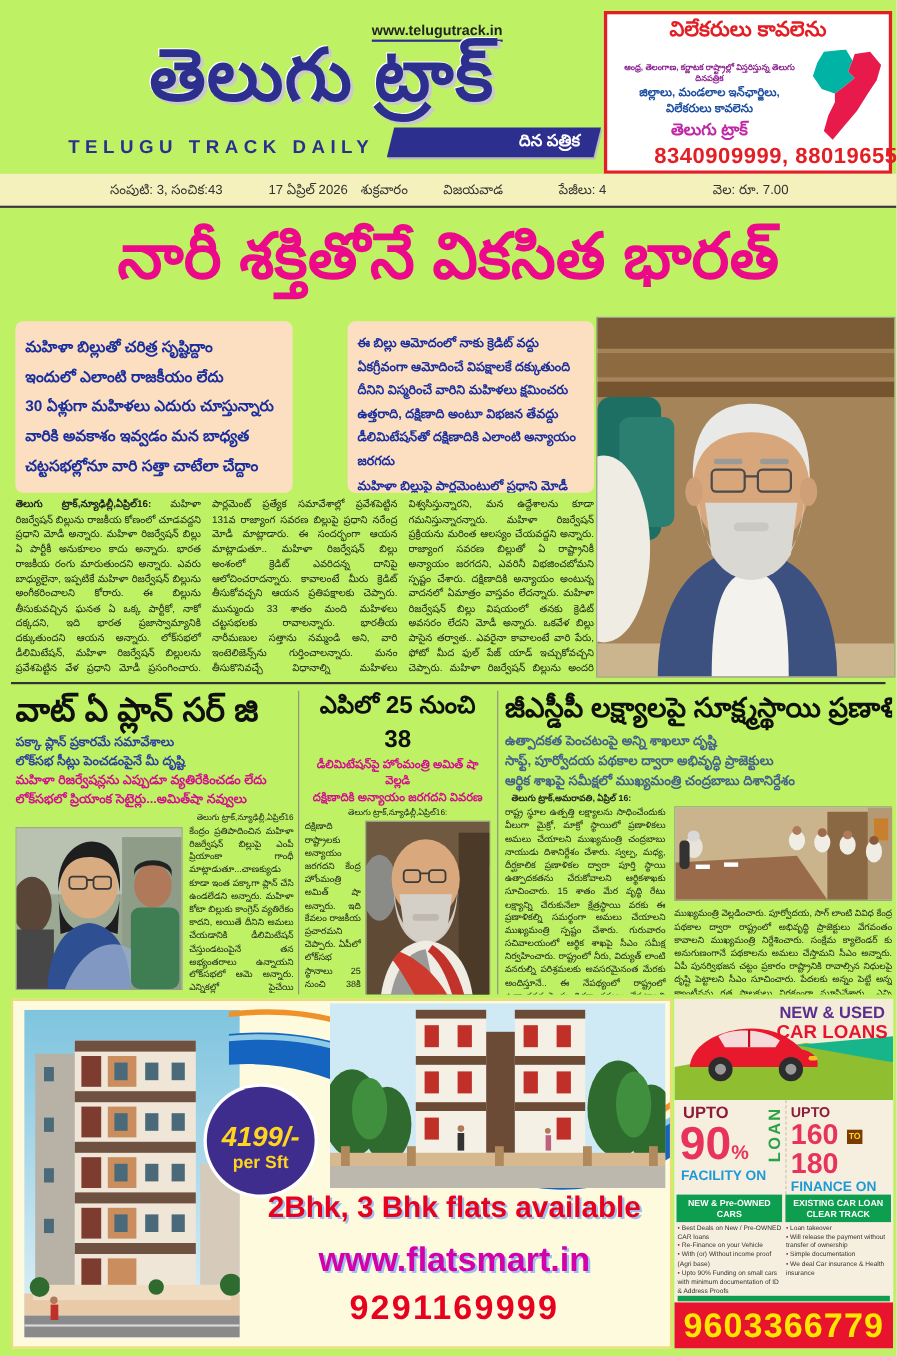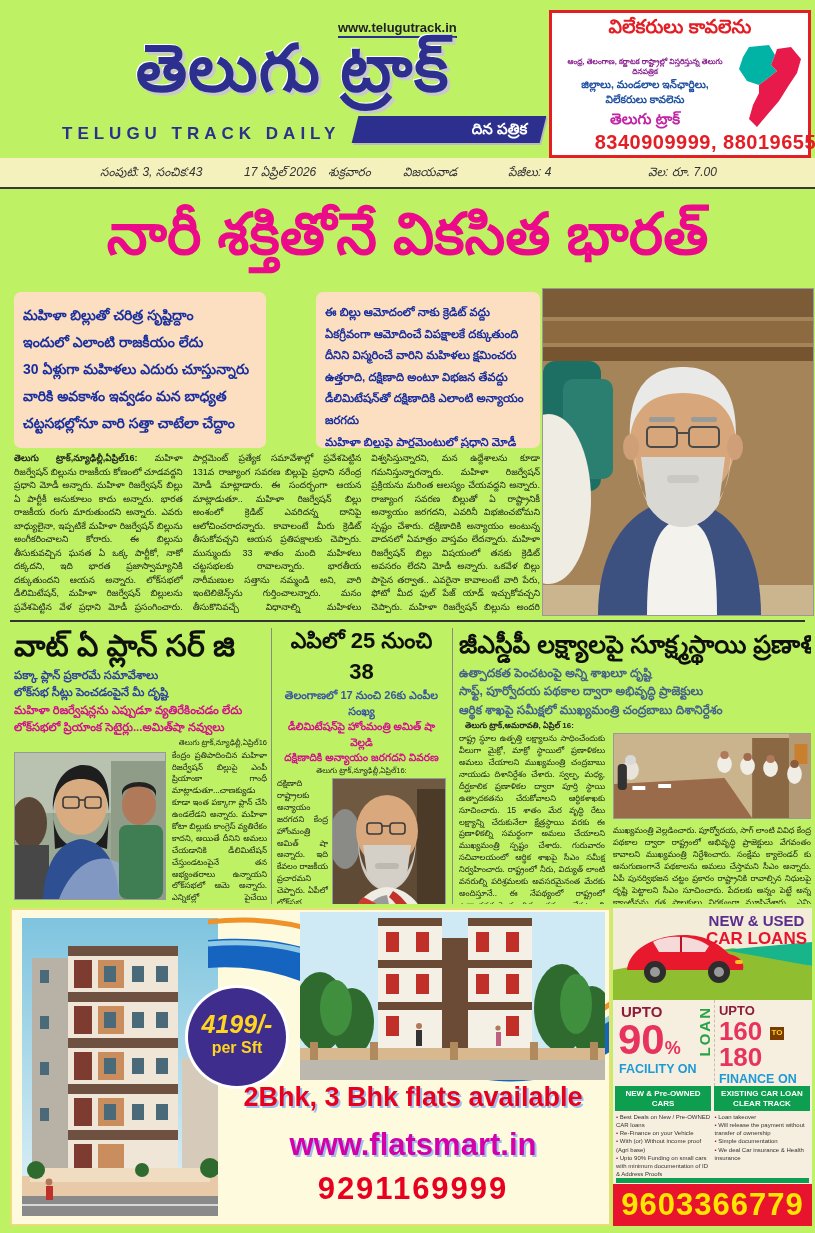--- a/index.html
+++ b/index.html
@@ -25,21 +25,21 @@
   .r-col{position:absolute;left:4px;top:28px;width:178px;text-align:center;}
   .r-line1{color:#8a1f8f;font-size:7.5px;font-weight:bold;line-height:1.3;margin-top:16px;}
   .r-line2,.r-line3{color:#1e4fa0;font-weight:bold;font-size:10.5px;line-height:1.5;}
   .r-brand{color:#c026a6;font-weight:900;font-size:15px;margin-top:2px;}
   .r-map{position:absolute;right:3px;top:32px;}
   .r-phones{position:absolute;left:0;bottom:1px;width:100%;text-align:center;color:#e31e24;
             font-weight:900;font-size:20px;letter-spacing:0.5px;padding-left:37px;}
 
   
   .datebar{position:absolute;left:0;top:158px;width:815px;height:29px;background:#f5f1bd;
-           border-bottom:2px solid #3a3a3a;font-size:12px;color:#333;font-style:italic;}
+           border-bottom:2px solid #3a3a3a;font-size:12px;color:#333;}
   .datebar span{position:absolute;top:7px;white-space:nowrap;}
   .db1{left:100px;} .db2{left:228px;margin-left:16px;} .db3{left:328px;} .db4{left:403px;} .db5{left:508px;} .db6{left:648px;}
 
   
   .main-headline{position:absolute;left:0;top:183px;width:815px;text-align:center;
                  font-size:58px;font-weight:900;color:#ec0a8b;line-height:1.75;white-space:nowrap;}
 
   
   .points-box{position:absolute;top:292px;background:#fcdfc0;border-radius:7px;
               padding:10px 9px;box-sizing:border-box;height:156px;overflow:hidden;}
@@ -90,21 +90,21 @@
   .meeting{width:100%;height:84px;border:1px solid #999;margin-bottom:2px;}
 
   
   .flats-ad{position:absolute;left:10px;top:908px;width:601px;height:318px;background:#fefadd;
             border:2px solid #e9dd78;box-sizing:border-box;overflow:hidden;}
   .bldg-left{position:absolute;left:10px;top:8px;}
   .bldg-center{position:absolute;left:288px;top:2px;}
   .swoosh{position:absolute;left:196px;top:0;}
   .price-circle{position:absolute;left:176px;top:78px;width:98px;height:98px;border-radius:50%;
                 background:#3f2d8e;color:#ffd51e;text-align:center;box-shadow:0 0 0 3px #fff;}
-  .price-circle .price{font-size:25px;font-weight:900;font-style:italic;margin-top:22px;}
+  .price-circle .price{font-size:25px;font-weight:900;font-style:italic;margin-top:32px;}
   .price-circle .unit{font-size:16px;font-weight:900;}
   .flats-text{position:absolute;left:210px;top:172px;width:382px;text-align:center;}
   .flats-line1{color:#e8001f;font-size:27px;font-weight:900;text-shadow:2px 2px 0 #9ec0f0;}
   .flats-web{color:#d400a8;font-size:31px;font-weight:900;margin-top:14px;text-shadow:2px 2px 0 #9ec0f0;}
   .flats-phone{color:#e8001f;font-size:31px;font-weight:900;margin-top:8px;letter-spacing:2px;}
 
   
   .car-ad{position:absolute;left:613px;top:908px;width:199px;height:318px;background:#f6efdf;overflow:hidden;}
   .car-top{position:relative;height:92px;}
   .car-titles{position:absolute;right:5px;top:5px;text-align:center;line-height:1.1;}
@@ -257,21 +257,20 @@
         <line x1="64" y1="47" x2="70" y2="47" stroke="#3a3a3a" stroke-width="1.6"></line>
         <path d="M28,146 C30,104 48,88 66,86 C86,88 102,104 104,146 Z" fill="#2e4f92"></path>
         <path d="M44,146 C58,110 84,98 104,110 L104,146 Z" fill="#96abce" opacity="0.8"></path>
       </svg>
       <span>కేంద్రం ప్రతిపాదించిన మహిళా రిజర్వేషన్ బిల్లుపై ఎంపీ ప్రియాంకా గాంధీ మాట్లాడుతూ...చాణక్యుడు కూడా ఇంత పక్కాగా ప్లాన్ చేసి ఉండలేడని అన్నారు. మహిళా కోటా బిల్లుకు కాంగ్రెస్ వ్యతిరేకం కాదని, అయితే దీనిని అమలు చేయడానికి డీలిమిటేషన్ చేస్తుండటంపైనే తన అభ్యంతరాలు ఉన్నాయని లోక్‌సభలో ఆమె అన్నారు. ఎన్నికల్లో పైచేయి సాధించడానికి ఇది ఒక రాజకీయ అస్త్రం అని ఆమె ఆరోపించారు. భారత రాజ్యాంగాన్ని ఎవరూ దెబ్బతీయలేరని, తన పార్టీ పునాదులను బలోపేతం చేసుకుంటోందని ఆమె అన్నారు. ఇదిలా ఉంటే, చాణక్యుడిని ప్రస్తావిస్తూ ఆమె వేసిన సెటైర్లు సభలో నవ్వులు పూయించాయి. కేంద్ర హోం మంత్రి అమిత్ షా కూడా ప్రియాంకా వ్యాఖ్యలకు నవ్వారు. మీరంతా పక్కా ప్లాన్‌తో వచ్చారు. ఈ రోజు గనక చాణక్యుడు బతికి ఉంటే మీ కుయుక్తికి ఆయన ఆశ్చర్యపోయి ఉండేవారని ఆమె అన్నారు. రాష్ట్ర ఎన్నికల సమయంలో పాలాత్మకా పార్లమెంట్ ఏర్పాట్లు చేయడం, ఎన్నికలు – మిగతా 2 లో</span>
     </div>
   </div>
 
   <div class="story3">
     <div class="s3-head">ఎపిలో 25 నుంచి 38</div>
-    <div class="s3-blue">తెలంగాణలో 17 నుంచి 26కు ఎంపీల సంఖ్య</div>
     <div class="s3-pink">డీలిమిటేషన్‌పై హోంమంత్రి అమిత్ షా వెల్లడి</div>
     <div class="s3-pink">దక్షిణాదికి అన్యాయం జరగదని వివరణ</div>
     <div class="s3-date">తెలుగు ట్రాక్,న్యూఢిల్లీ,ఏప్రిల్16:</div>
     <div class="s3-body">
       <svg class="amit" viewBox="0 0 112 172" preserveAspectRatio="none">
         <rect width="112" height="172" fill="#5f4b35"></rect>
         <rect x="0" y="0" width="112" height="40" fill="#6f5940"></rect>
         <rect x="84" y="10" width="28" height="162" fill="#4c3a28"></rect>
         <ellipse cx="12" cy="60" rx="16" ry="30" fill="#8a8a86"></ellipse>
         <ellipse cx="54" cy="52" rx="31" ry="36" fill="#d9a87c"></ellipse>

